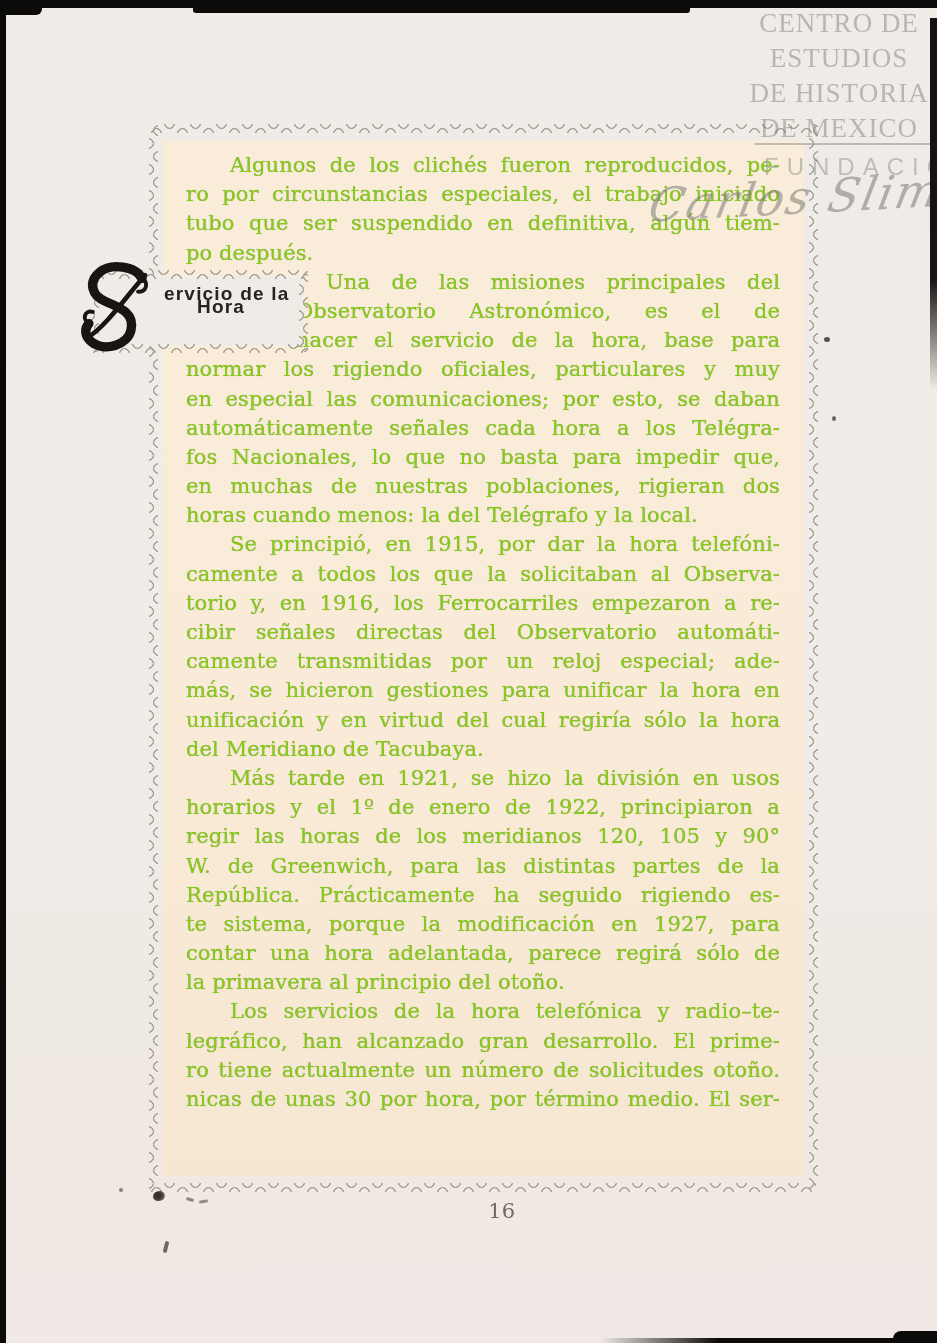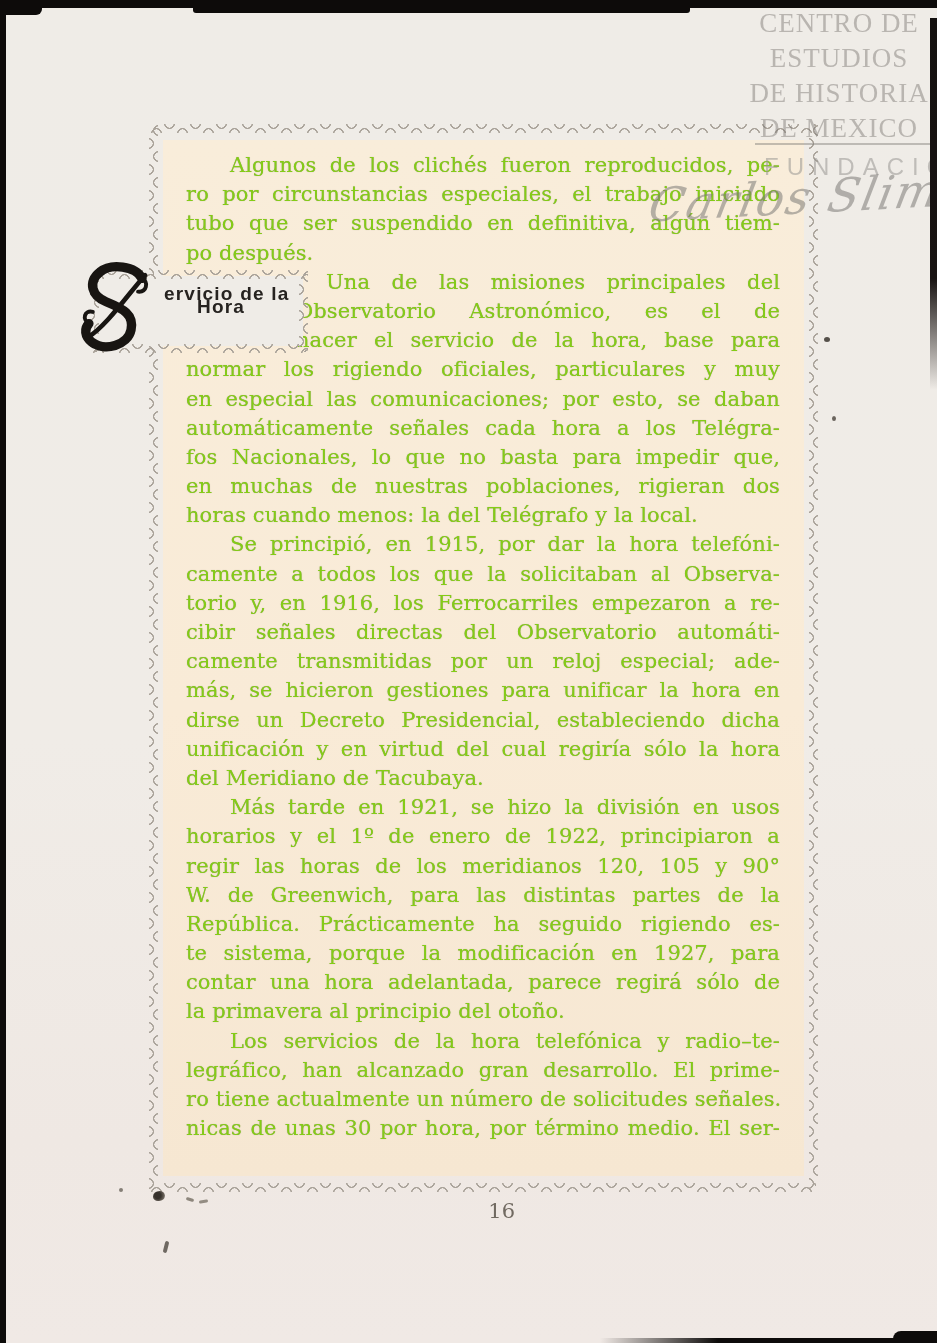--- a/index.html
+++ b/index.html
@@ -120,34 +120,33 @@
       <div class="bline">automáticamente señales cada hora a los Telégra-</div>
       <div class="bline">fos Nacionales, lo que no basta para impedir que,</div>
       <div class="bline">en muchas de nuestras poblaciones, rigieran dos</div>
       <div class="bline pl">horas cuando menos: la del Telégrafo y la local.</div>
       <div class="bline ind">Se principió, en 1915, por dar la hora telefóni-</div>
       <div class="bline">camente a todos los que la solicitaban al Observa-</div>
       <div class="bline">torio y, en 1916, los Ferrocarriles empezaron a re-</div>
       <div class="bline">cibir señales directas del Observatorio automáti-</div>
       <div class="bline">camente transmitidas por un reloj especial; ade-</div>
       <div class="bline">más, se hicieron gestiones para unificar la hora en</div>
-      <div class="bline">dirse un Decreto Presidencial, estableciendo dicha</div>
       <div class="bline">unificación y en virtud del cual regiría sólo la hora</div>
       <div class="bline pl">del Meridiano de Tacubaya.</div>
       <div class="bline ind">Más tarde en 1921, se hizo la división en usos</div>
       <div class="bline">horarios y el 1º de enero de 1922, principiaron a</div>
       <div class="bline">regir las horas de los meridianos 120, 105 y 90°</div>
       <div class="bline">W. de Greenwich, para las distintas partes de la</div>
       <div class="bline">República. Prácticamente ha seguido rigiendo es-</div>
       <div class="bline">te sistema, porque la modificación en 1927, para</div>
       <div class="bline">contar una hora adelantada, parece regirá sólo de</div>
       <div class="bline pl">la primavera al principio del otoño.</div>
       <div class="bline ind">Los servicios de la hora telefónica y radio–te-</div>
       <div class="bline">legráfico, han alcanzado gran desarrollo. El prime-</div>
-      <div class="bline">ro tiene actualmente un número de solicitudes señales.</div>
+      <div class="bline">ro tiene actualmente un número de solicitudes otoño.</div>
       <div class="bline">nicas de unas 30 por hora, por término medio. El ser-</div>
     </div>
 
   <div class="labelbox-fill"></div>
   <div class="wv-h lb-top"></div>
   <div class="wv-h lb-bottom"></div>
   <div class="wv-v lb-left"></div>
   <div class="wv-v lb-right"></div>
   <svg class="initial-s" viewBox="0 0 100 120" aria-label="S">
     <g fill="none" stroke="#181512" stroke-linecap="round">

